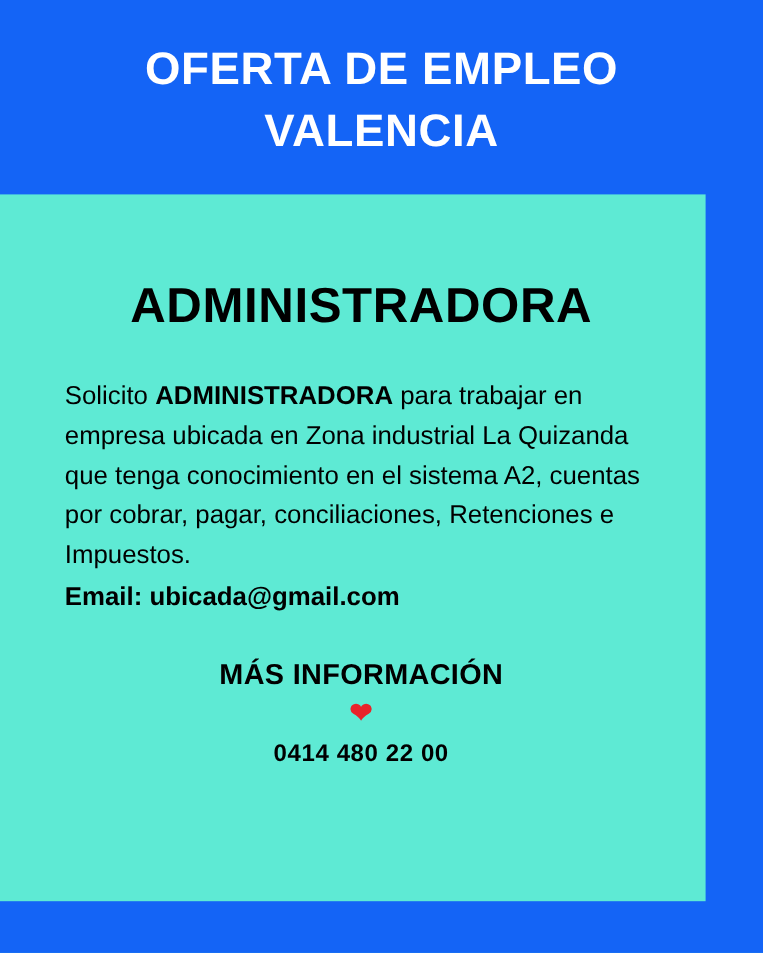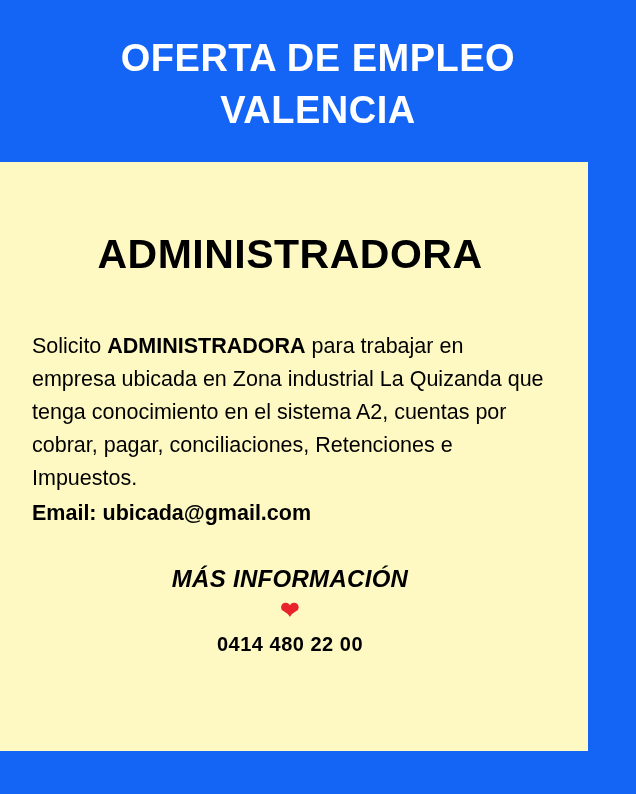--- a/index.html
+++ b/index.html
@@ -33,40 +33,40 @@
     padding-top: 32px;
     box-sizing: border-box;
   }
   .header .line1 {
     display: block;
   }
   .header .line2 {
     display: block;
   }
   .card {
-    background: #fef9c3;
+    background: #5eead4;
     width: 588px;
     margin-top: 26px;
     margin-bottom: 0;
     box-sizing: border-box;
-    padding: 52px 40px 34px 32px;
+    padding: 52px 40px 34px 54px;
     flex: 0 0 auto;
     height: 589px;
   }
   .job-title {
     text-align: center;
     font-size: 41px;
     font-weight: bold;
     color: #000000;
     letter-spacing: 0.5px;
     margin: 16px 0 0 0;
     line-height: 48px;
   }
   .body-text {
-    margin-top: 52px;
+    margin-top: 36px;
     font-size: 21.5px;
     line-height: 33px;
     color: #000000;
     text-align: left;
   }
   .body-text b {
     font-weight: bold;
   }
   .email-line {
     font-size: 21.5px;
@@ -78,21 +78,20 @@
   .footer-block {
     margin-top: 30px;
     text-align: center;
     color: #000000;
     font-weight: bold;
   }
   .more-info {
     font-size: 24px;
     line-height: 38px;
     letter-spacing: 0.3px;
-    font-style: italic;
   }
   .dale {
     font-size: 24px;
     line-height: 38px;
     letter-spacing: 0.3px;
     display: flex;
     align-items: center;
     justify-content: center;
     gap: 10px;
   }

